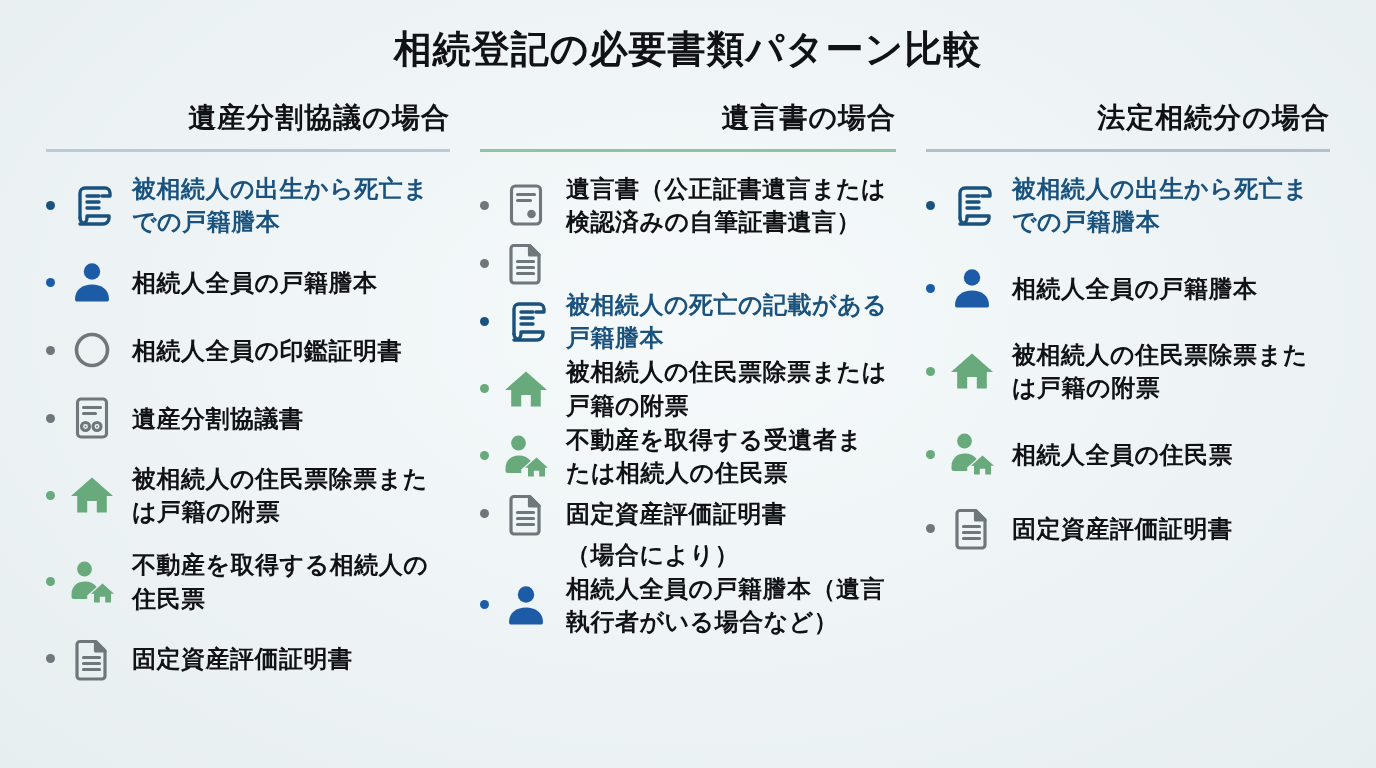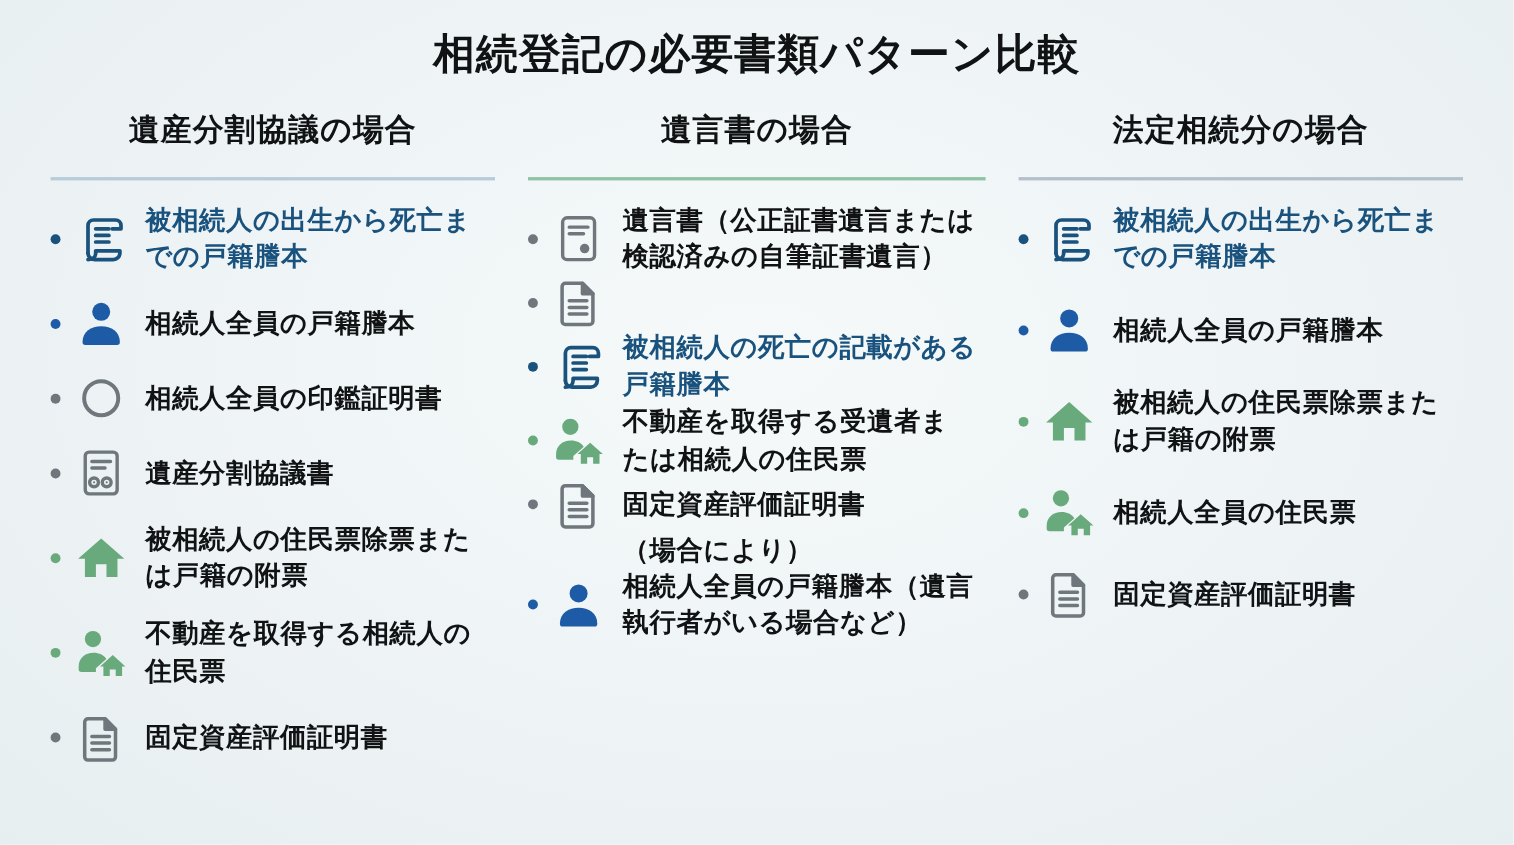--- a/index.html
+++ b/index.html
@@ -18,22 +18,22 @@
   }
   .columns{
     display:grid;
     grid-template-columns:1fr 1.03fr 1fr;
     gap:30px;
     padding:24px 46px 0 46px;
   }
   .col-header{
     font-size:28px;
     font-weight:800;
-    text-align:center;
-    padding-bottom:24px;
+    text-align:right;
+    padding-bottom:12px;
     border-bottom:3px solid #ccc;
     margin-bottom:20px;
     letter-spacing:1px;
   }
   .col-list{display:flex;flex-direction:column}
   .column:nth-child(1) .col-list{gap:20px}
   .column:nth-child(2) .col-list{gap:1px}
   .column:nth-child(3) .col-list{gap:26px}
   .item{display:flex;align-items:center}
   .bullet{width:9px;height:9px;border-radius:50%;flex:0 0 9px;margin-right:13px}
@@ -183,20 +183,30 @@
   <svg viewBox="0 0 48 48" fill="none" stroke="currentColor" stroke-width="3.4" stroke-linecap="round" stroke-linejoin="round">
     <path d="M12 37 V12 a5 5 0 0 1 5 -5 h20 a5 5 0 0 1 5 5 v3 h-8"></path>
     <path d="M12 37 c0 3.3 2.7 6 6 6 h17 c3.3 0 6 -2.7 6 -6 v-2 H19 v2 c0 3.3 -2.7 6 -7 6"></path>
     <path d="M19 15 h12 M19 21 h12 M19 27 h12"></path>
   </svg>
 </span>
     <div class="item-text" style="color: rgb(26, 82, 126);">被相続人の死亡の記載がある
 戸籍謄本</div>
   </div>
 
+  <div class="item">
+    <span class="bullet" style="background: rgb(104, 170, 124);"></span>
+    <span class="icon" style="color: rgb(104, 170, 124);">
+  <svg viewBox="0 0 48 48" fill="currentColor">
+    <path d="M24 6.5 L45 25 h-6.2 v16.5 h-10 V30 h-9.6 v11.5 H9.2 V25 H3 z"></path>
+  </svg>
+</span>
+    <div class="item-text">被相続人の住民票除票または
+戸籍の附票</div>
+  </div>
 
   <div class="item">
     <span class="bullet" style="background: rgb(104, 170, 124);"></span>
     <span class="icon" style="color: rgb(104, 170, 124);">
   <svg viewBox="0 0 48 48" fill="currentColor">
     <circle cx="16.5" cy="11" r="7.4"></circle>
     <path d="M3.5 36.5 c0 -8.5 6 -13 13.5 -13 c5.2 0 9.3 2 11.7 5.6 l-9.5 8.4 v3.5 H6 a2.5 2.5 0 0 1 -2.5 -2.5 z"></path>
     <path d="M34.5 25.5 L46 35.8 h-3 v8.7 h-5.8 v-5.8 h-5.4 v5.8 H26 v-8.7 h-3 z"></path>
   </svg>
 </span>

